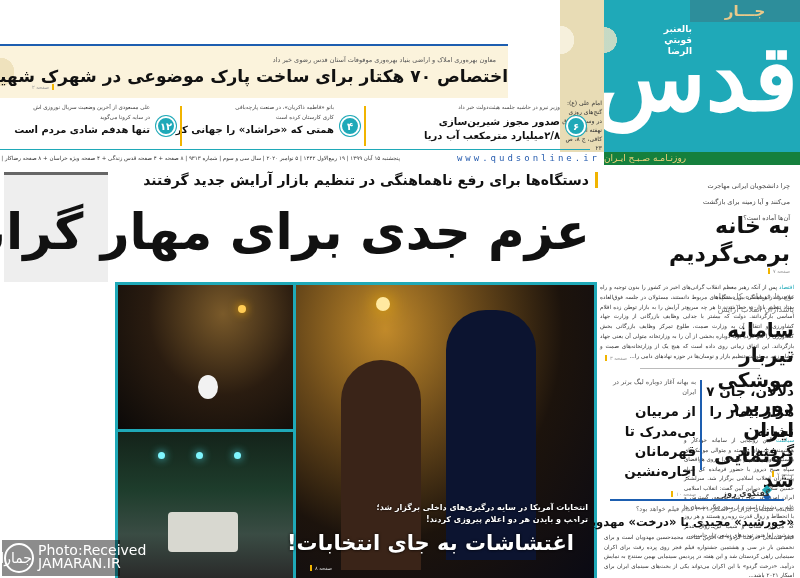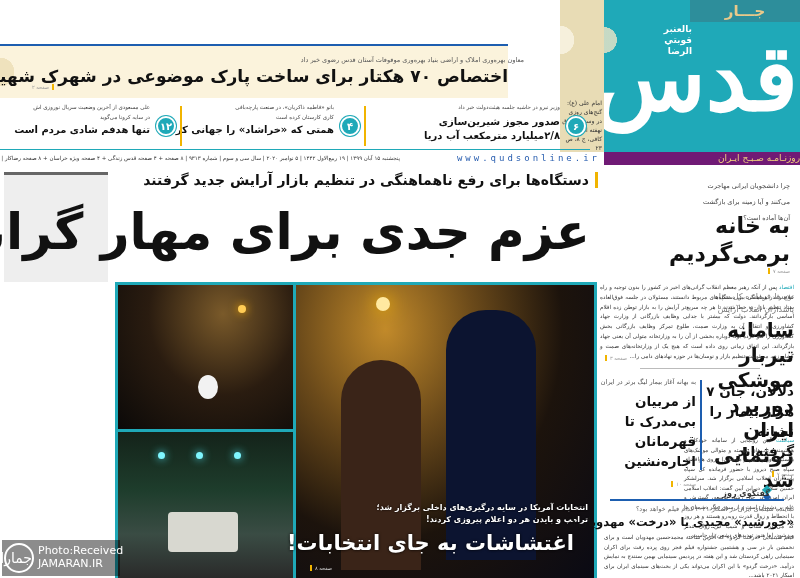--- a/index.html
+++ b/index.html
@@ -5,34 +5,34 @@
   * { box-sizing: border-box; margin: 0; padding: 0; }
   html, body { width: 800px; height: 578px; overflow: hidden; background: #fff; }
   body { font-family: "DejaVu Sans", sans-serif; color: #111; position: relative; direction: rtl; }
   .abs { position: absolute; }
 
   
   .logo-block { left: 604px; top: 0; width: 196px; height: 157px; background: #1fa9b8; overflow: hidden; }
   .logo-label { left: 690px; top: 0; width: 110px; height: 22px; background: #2d8e9b; color: #e9c98a; font-weight: bold; font-size: 15px; text-align: center; line-height: 22px; }
   .logo-big { left: 612px; top: 18px; width: 186px; height: 120px; color: #fff; font-size: 92px; font-weight: bold; font-family: "DejaVu Serif", serif; text-align: right; line-height: 120px; }
   .logo-motto { left: 632px; top: 24px; width: 60px; color: #fff; font-size: 9px; font-weight: bold; line-height: 11px; text-align: right; }
-  .logo-ribbon { left: 604px; top: 152px; width: 196px; height: 13px; background: #701a75; color: #f2d27c; font-size: 9px; text-align: right; line-height: 13px; letter-spacing: 2px; }
+  .logo-ribbon { left: 604px; top: 152px; width: 196px; height: 13px; background: #15803d; color: #f2d27c; font-size: 9px; text-align: left; line-height: 13px; letter-spacing: 2px; }
   .ornament { left: 604px; top: 20px; width: 20px; height: 40px; background: radial-gradient(circle at 0% 50%, #f0e6c8 45%, transparent 46%); opacity: .8; }
 
   .quote-panel { left: 560px; top: 0; width: 44px; height: 152px; background: #e8dcb5; }
   .quote-ornament { left: 560px; top: 20px; width: 24px; height: 40px; background: radial-gradient(circle at 0% 50%, #f6f0dc 45%, transparent 46%); }
   .quote-text { left: 562px; top: 98px; width: 40px; font-size: 6px; line-height: 9px; color: #333; text-align: right; }
 
   .site-url { left: 400px; top: 152px; width: 200px; height: 13px; font-size: 9px; color: #2a5fb0; letter-spacing: 3px; direction: ltr; text-align: right; line-height: 13px; font-family: "DejaVu Sans Mono", monospace; }
 
   
   .top-line { left: 0; top: 44px; width: 508px; height: 2px; background: #1d5eb0; }
   .top-banner { left: 0; top: 46px; width: 508px; height: 52px; background: #fbf3dc; }
   .top-banner-orn { left: 0; top: 46px; width: 24px; height: 52px; background: radial-gradient(circle at 0% 50%, #efe2bd 40%, transparent 41%); }
-  .top-kicker { right: 276px; top: 56px; font-size: 6.5px; color: #555; white-space: nowrap; }
+  .top-kicker { right: 304px; top: 56px; font-size: 6.5px; color: #555; white-space: nowrap; }
   .top-headline { right: 292px; top: 66px; font-size: 17px; font-weight: bold; color: #111; white-space: nowrap; }
   .top-pageref { left: 32px; top: 84px; font-size: 5px; color: #999; border-right: 2px solid #f1b400; padding-right: 3px; }
 
   
   .teasers { left: 0; top: 100px; width: 590px; height: 50px; border-bottom: 1px solid #1fa9b8; }
   .teaser { position: absolute; top: 0; height: 50px; }
   .teaser .kicker { position: absolute; right: 30px; top: 4px; font-size: 5.5px; color: #444; white-space: nowrap; }
   .teaser .kicker2 { position: absolute; right: 30px; top: 14px; font-size: 5.5px; color: #444; white-space: nowrap; }
   .teaser .headline { position: absolute; right: 30px; top: 24px; font-size: 10px; font-weight: bold; white-space: nowrap; line-height: 12px; }
   .teaser .num { position: absolute; right: 4px; top: 16px; width: 20px; height: 20px; border-radius: 50%; background: #1fa9b8; border: 2px solid #fff; box-shadow: 0 0 0 1px #1fa9b8; color: #fff; font-size: 10px; font-weight: bold; text-align: center; line-height: 17px; }
@@ -78,21 +78,21 @@
 
   .chat-head { right: 30px; top: 489px; font-size: 8px; font-weight: bold; color: #333; }
   .chat-line { left: 610px; top: 499px; width: 174px; height: 2px; background: #1d5eb0; }
   .chat-icon { left: 760px; top: 484px; width: 14px; height: 18px; }
   .chat-kicker { right: 6px; top: 505px; font-size: 6.5px; color: #666; white-space: nowrap; }
   .chat-title { right: 6px; top: 515px; font-size: 11.5px; font-weight: bold; color: #111; white-space: nowrap; }
   .chat-body { right: 6px; top: 533px; width: 190px; font-size: 5.6px; line-height: 9.5px; color: #333; text-align: justify; }
 
   .watermark { left: 2px; top: 540px; width: 118px; height: 36px; background: rgba(0,0,0,.45); }
   .wm-circle { left: 4px; top: 543px; width: 30px; height: 30px; border: 2px solid #fff; border-radius: 50%; color: #fff; font-size: 14px; line-height: 26px; }
-  .wm-text { left: 38px; top: 544px; font-size: 11px; color: #fff; direction: ltr; line-height: 13px; white-space: nowrap; }
+  .wm-text { left: 38px; top: 544px; font-size: 14px; color: #fff; direction: ltr; line-height: 13px; white-space: nowrap; }
 </style>
 </head>
 <body>
 
 <div class="abs logo-block"></div>
 <div class="abs ornament"></div>
 <div class="abs logo-label">جـــار</div>
 <div class="abs logo-big">قدس</div>
 <div class="abs logo-motto">
   <div>بالعنبر</div>
@@ -186,21 +186,21 @@
 </div>
 <div class="abs eco-ref">صفحه ۳</div>
 <div class="abs hr" style="left:640px;top:368px;width:120px;"></div>
 
 <div class="abs r-story" style="right:6px;">
   <div class="title">دلالان، جان ۷ هزار بیمار را نشانه گرفته‌اند</div>
   <div class="ref">صفحه ۷</div>
 </div>
 <div class="abs col-div"></div>
 <div class="abs r-story" style="right:104px;">
-  <div class="kick">به بهانه آغاز بیمار لیگ برتر در ایران</div>
+  <div class="kick">به بهانه آغاز دوباره لیگ برتر در ایران</div>
   <div class="title">از مربیان بی‌مدرک تا قهرمانان اجاره‌نشین</div>
   <div class="ref">صفحه ۱۰</div>
 </div>
 
 <svg class="abs chat-icon" viewBox="0 0 14 18">
   <path d="M7 1 L12 6 L7 11 L2 6 Z" fill="#1fa9b8"></path>
   <path d="M7 9 L11 13 L7 17 L3 13 Z" fill="#1d5eb0"></path>
 </svg>
 <div class="abs chat-head">گفتگوی روز</div>
 <div class="abs chat-line"></div>

